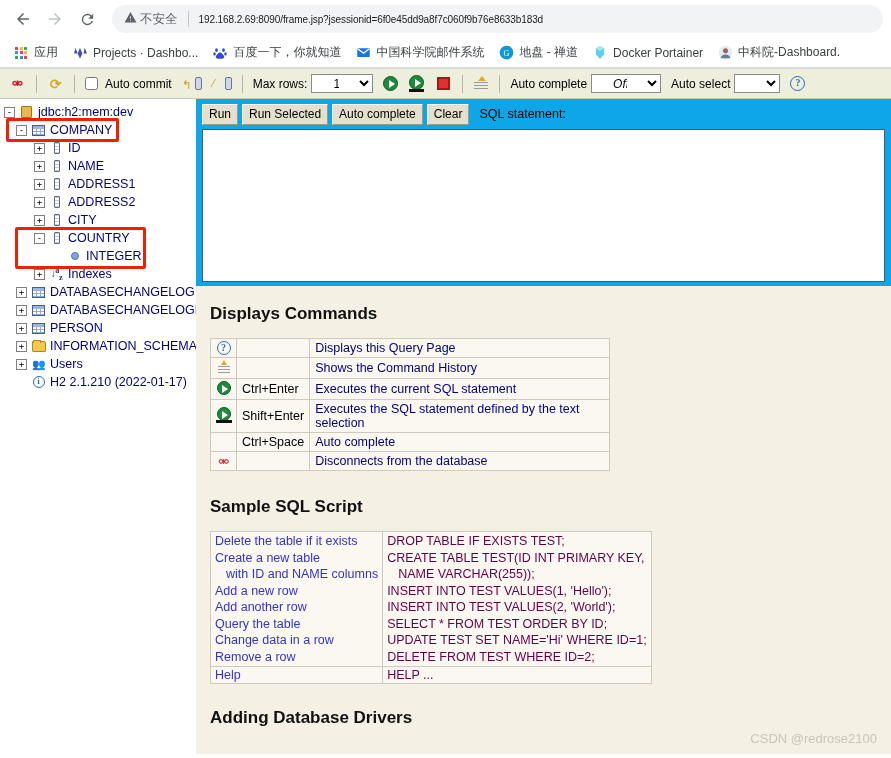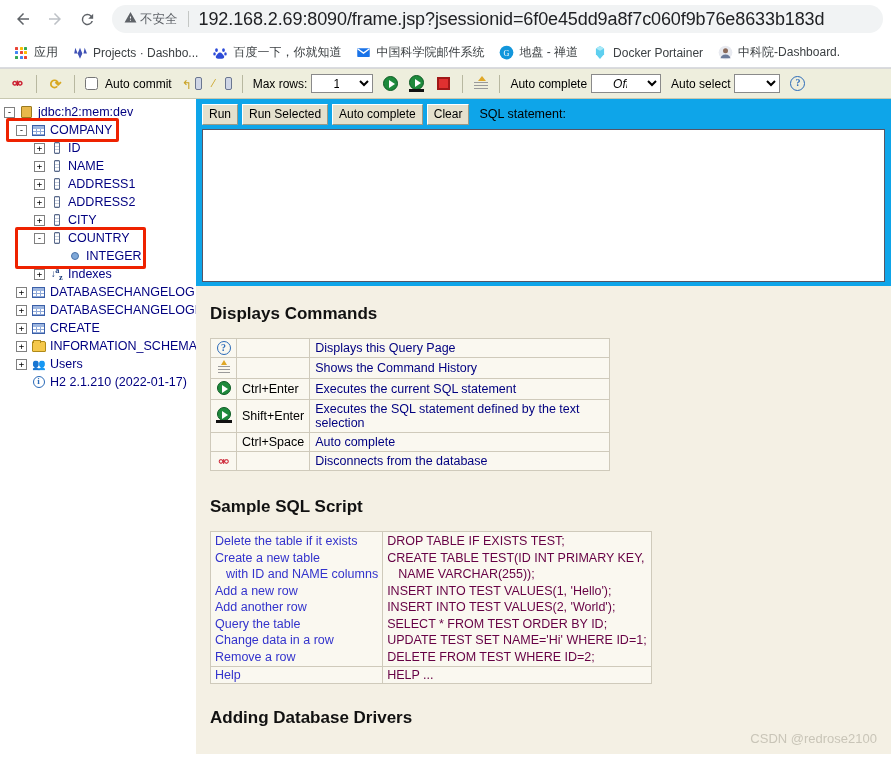--- a/index.html
+++ b/index.html
@@ -57,21 +57,21 @@
   #security-text {
     font-size: 12.5px;
     color: #5f6368;
   }
   #omnibox-divider {
     width: 1px; height: 16px; background: #c4c7c5;
     margin: 0 4px;
     flex: 0 0 auto;
   }
   #url-text {
-    font-size: 18px;
+    font-size: 10px;
     color: #202124;
     white-space: nowrap;
     overflow: hidden;
     text-overflow: ellipsis;
     letter-spacing: -0.1px;
   }
 
   
   #bookmarks-bar {
     height: 30px;
@@ -747,21 +747,21 @@
           <span class="ticon">
             <span class="ic-table"></span>
           </span>
           <span class="tlabel">DATABASECHANGELOGLOCK</span>
         </div>
         <div class="tree-row lvl1">
           <span class="tgl">+</span>
           <span class="ticon">
             <span class="ic-table"></span>
           </span>
-          <span class="tlabel">CREATE</span>
+          <span class="tlabel">PERSON</span>
         </div>
         <div class="tree-row lvl1">
           <span class="tgl">+</span>
           <span class="ticon">
             <span class="ic-folder"></span>
           </span>
           <span class="tlabel">INFORMATION_SCHEMA</span>
         </div>
         <div class="tree-row lvl1">
           <span class="tgl">+</span>

